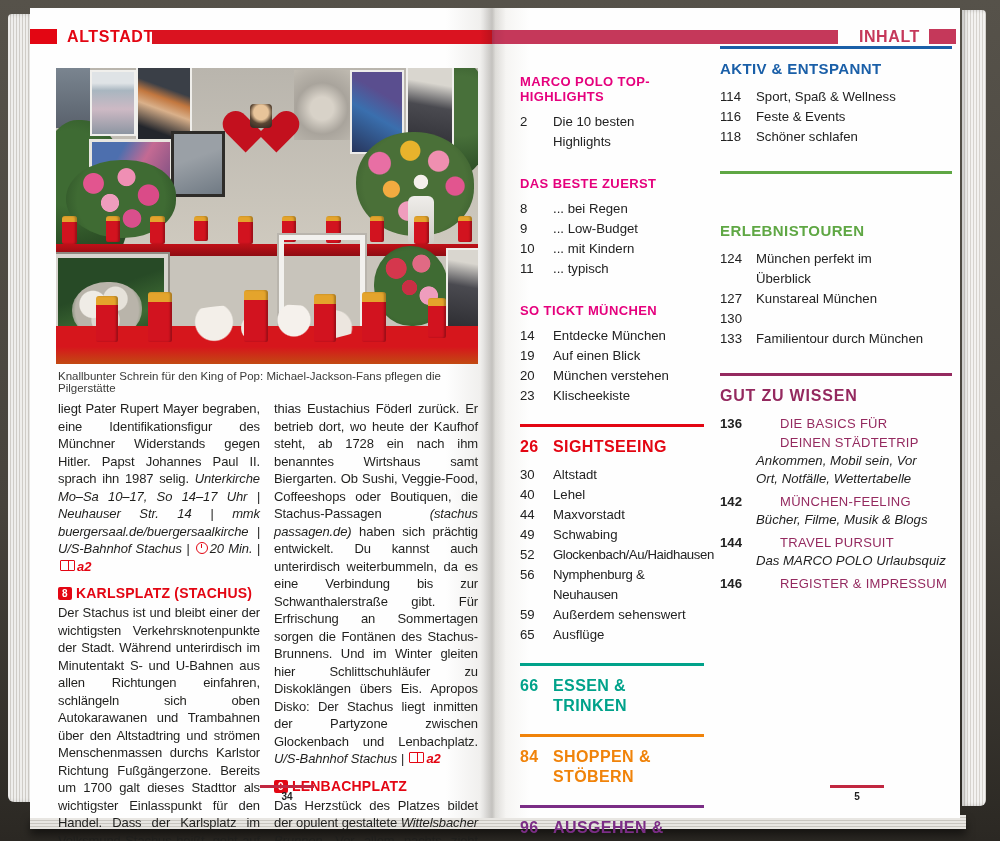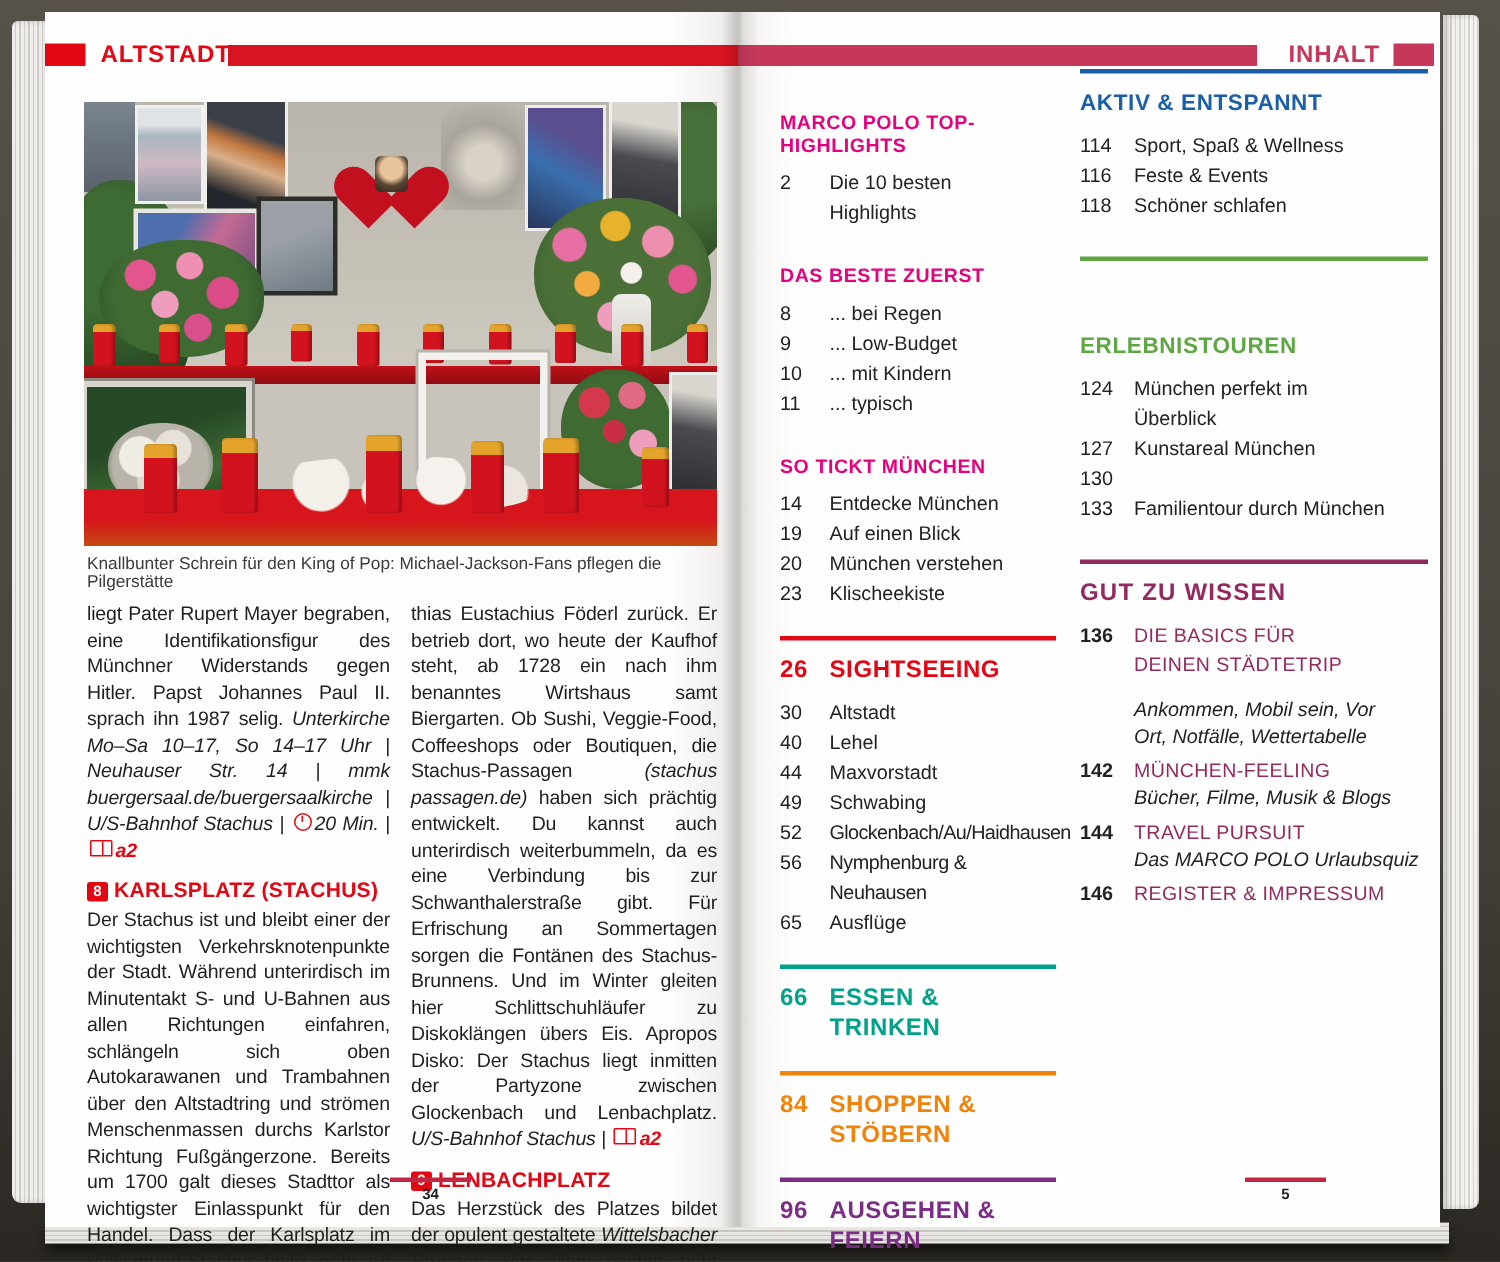--- a/index.html
+++ b/index.html
@@ -56,21 +56,21 @@
   .chrow{display:flex;font-size:16px;font-weight:bold;letter-spacing:.4px;line-height:20px;margin-bottom:8px;}
   .chrow .num{width:33px;flex:none;}
   .c-pink{color:#e5007d;}
   .c-red{color:#e30613;}  .bg-red{background:#e30613;}
   .c-teal{color:#00a28a;} .bg-teal{background:#00a28a;}
   .c-orange{color:#f0830a;}.bg-orange{background:#f0830a;}
   .c-purple{color:#7b2d86;}.bg-purple{background:#7b2d86;}
   .c-blue{color:#1a5fa8;} .bg-blue{background:#1a5fa8;}
   .c-green{color:#5fa744;margin-top:47px;}.bg-green{background:#5fa744;}
   .c-mag{color:#94295f;}  .bg-mag{background:#94295f;}
-  .w-item{display:flex;font-size:13px;line-height:19px;}
+  .w-item{display:flex;font-size:13px;line-height:19px;gap:24px;}
   .w-item .num{width:36px;flex:none;font-weight:bold;color:#222;font-size:13.2px;}
   .w-item .lbl{flex:1;font-weight:normal;letter-spacing:.3px;}
   .w-sub{margin-left:36px;font-size:13.2px;font-style:italic;line-height:18px;margin-bottom:4px;color:#222;}
   .ti2 .num{width:36px;}
   
   .heart{position:absolute;width:46px;height:42px;transform:rotate(0deg);}
   .heart:before,.heart:after{content:"";position:absolute;top:0;width:26px;height:40px;border-radius:22px 22px 0 0;background:#c3101e;}
   .heart:before{left:0;transform:rotate(-45deg);transform-origin:100% 100%;}
   .heart:after{right:0;transform:rotate(45deg);transform-origin:0 100%;}
   .heart .inner{position:absolute;left:12px;top:10px;width:22px;height:24px;background:radial-gradient(circle at 50% 35%,#e8c49a 0 38%,#5a4634 60%,#2e2620 100%);border-radius:4px;z-index:2;}
@@ -268,20 +268,24 @@
         </div>
       <div class="ti">
           <span class="num">52</span>
           <span class="lbl" style="letter-spacing:-.4px;">Glockenbach/Au/Haidhausen</span>
         </div>
       <div class="ti">
           <span class="num">56</span>
           <span class="lbl" style="letter-spacing:-.3px;">Nymphenburg &amp; Neuhausen</span>
         </div>
       <div class="ti">
+          <span class="num">59</span>
+          <span class="lbl">Außerdem sehenswert</span>
+        </div>
+      <div class="ti">
           <span class="num">65</span>
           <span class="lbl">Ausflüge</span>
         </div>
 
       <div class="rule bg-teal"></div>
       <div class="chrow c-teal">
           <span class="num">66</span>
           <span>ESSEN &amp; TRINKEN</span>
         </div>
 
@@ -337,21 +341,21 @@
         </div>
 
       <div class="rule bg-mag" style="margin-top:24px;"></div>
       <div class="chrow c-mag" style="font-size:16px;letter-spacing:.8px;">
           <span>GUT ZU WISSEN</span>
         </div>
       <div class="w-item">
           <span class="num">136</span>
           <span class="lbl c-mag" style="max-width:160px;">DIE BASICS FÜR DEINEN STÄDTETRIP</span>
         </div>
-      <div class="w-sub" style="max-width:184px;margin-top:12px;">Ankommen, Mobil sein, Vor Ort, Notfälle, Wettertabelle</div>
+      <div class="w-sub" style="max-width:184px;">Ankommen, Mobil sein, Vor Ort, Notfälle, Wettertabelle</div>
       <div class="w-item">
           <span class="num">142</span>
           <span class="lbl c-mag">MÜNCHEN-FEELING</span>
         </div>
       <div class="w-sub">Bücher, Filme, Musik &amp; Blogs</div>
       <div class="w-item">
           <span class="num">144</span>
           <span class="lbl c-mag">TRAVEL PURSUIT</span>
         </div>
       <div class="w-sub">Das MARCO POLO Urlaubsquiz</div>

